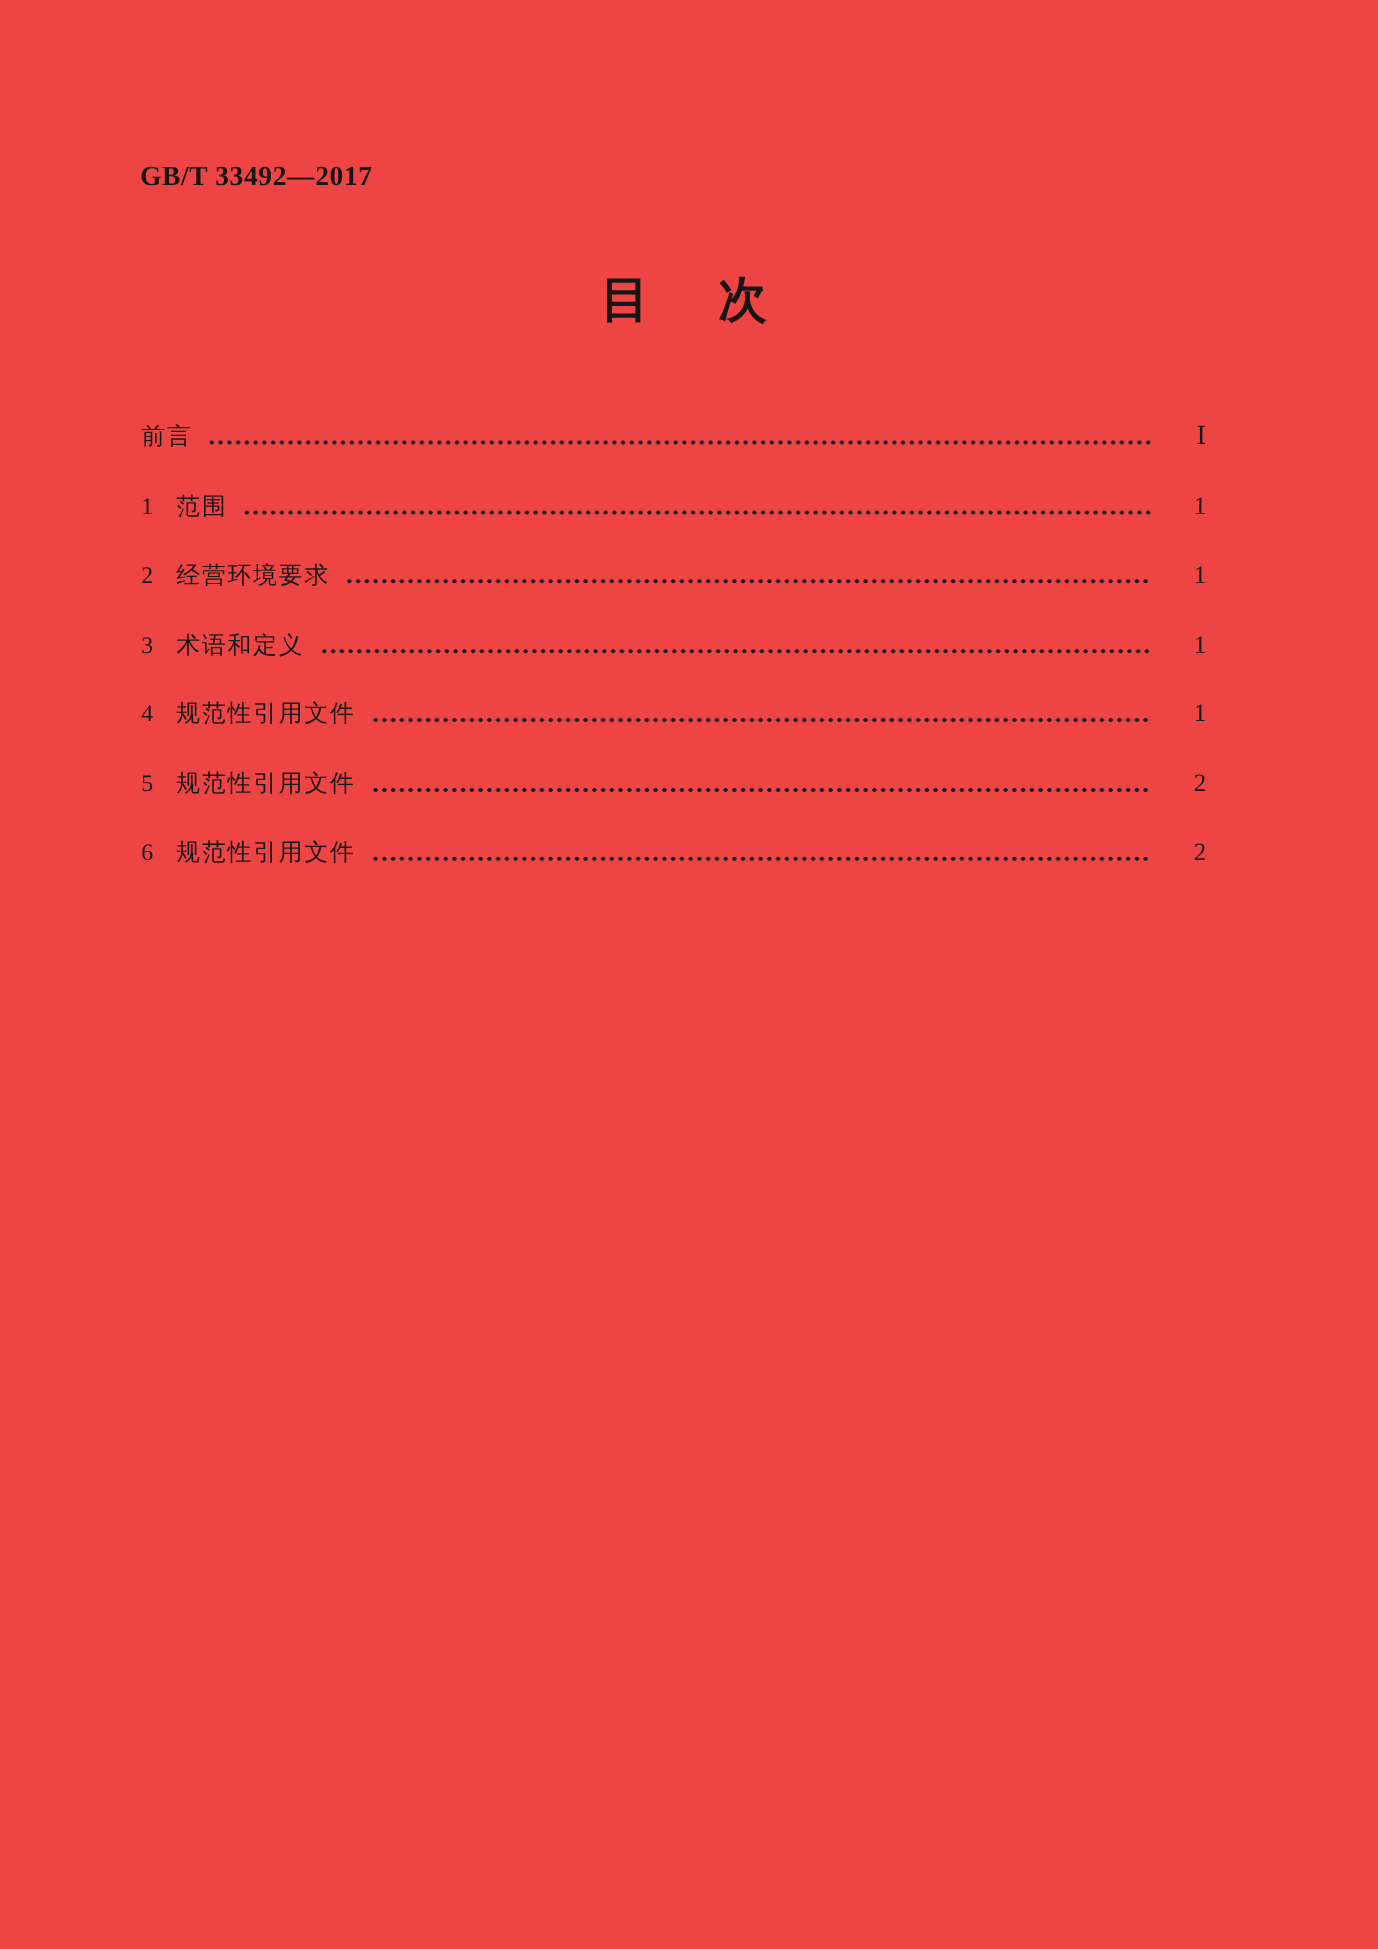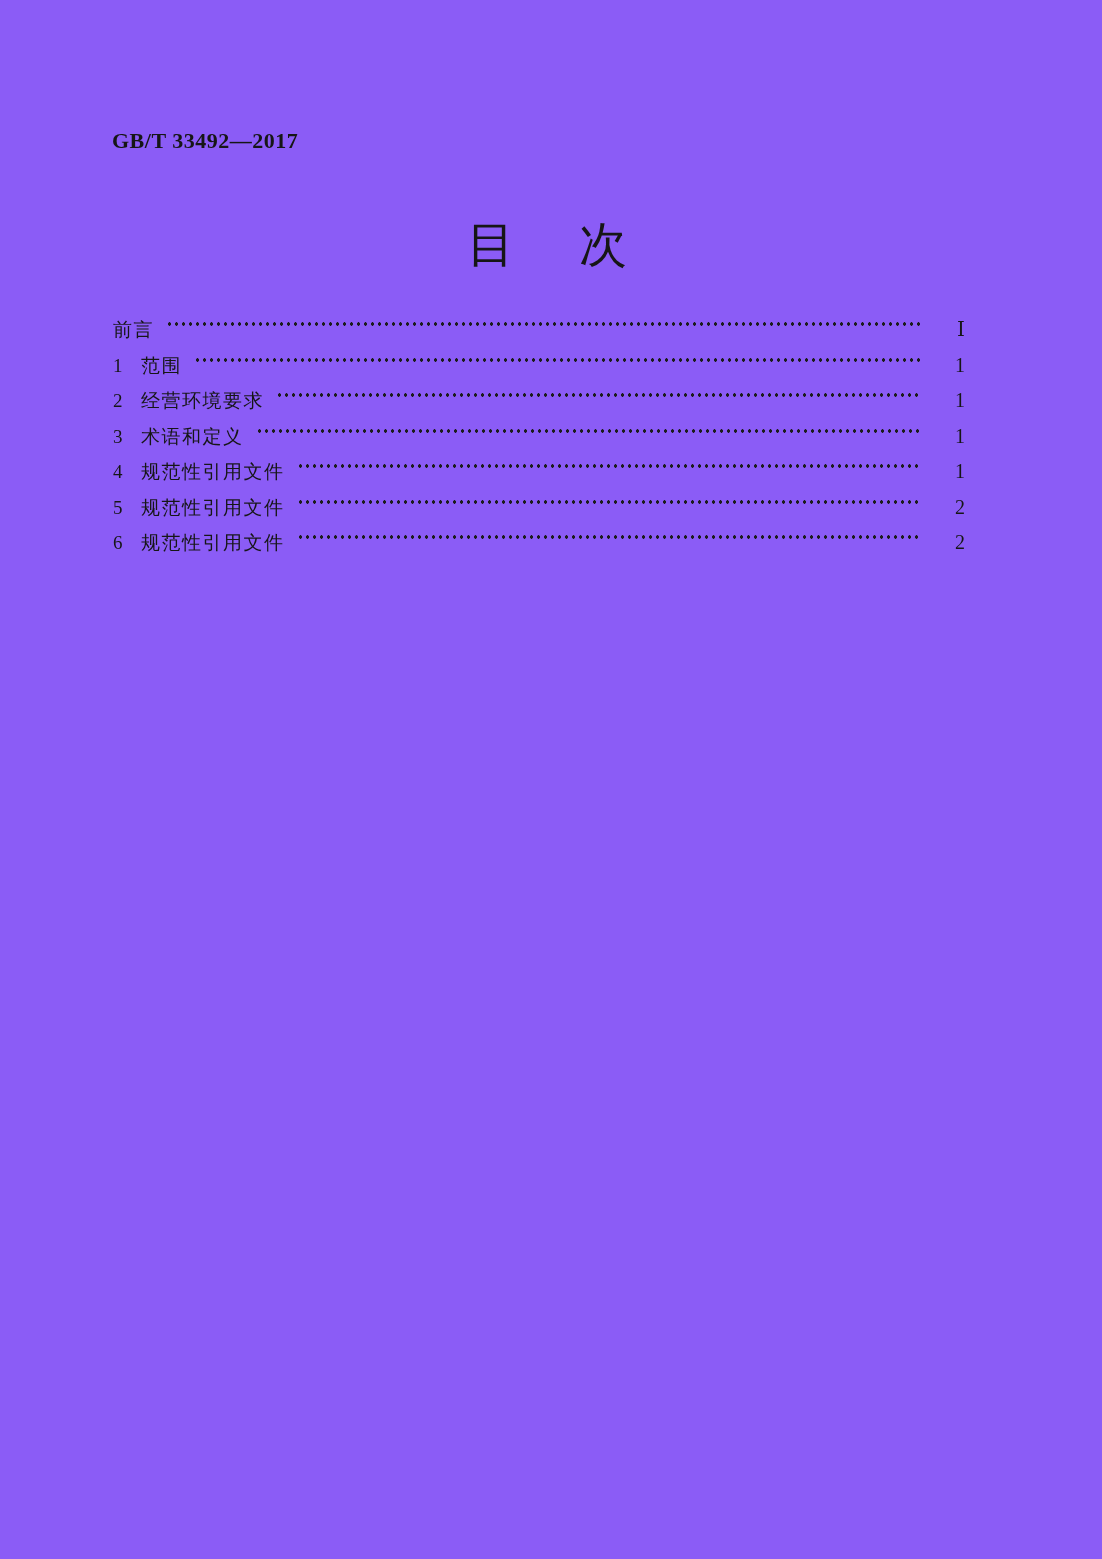--- a/index.html
+++ b/index.html
@@ -4,57 +4,59 @@
 <style>
   html, body {
     margin: 0;
     padding: 0;
     background: #ffffff;
   }
   .page {
     position: relative;
     width: 1102px;
     height: 1559px;
-    background: #8b5cf6;
+    background: #ef4444;
     color: #161616;
     font-family: "Liberation Serif", "DejaVu Serif", serif;
     overflow: hidden;
   }
   .doc-code {
     position: absolute;
     left: 112px;
     top: 128px;
     font-size: 22px;
     font-weight: 700;
     letter-spacing: 0.5px;
     white-space: nowrap;
   }
   .doc-title {
     position: absolute;
     left: 0;
     top: 213px;
     width: 100%;
     text-align: center;
     font-family: "Liberation Sans", "DejaVu Sans", sans-serif;
-    font-size: 48px;
-    font-weight: 400;
+    font-size: 39px;
+    font-weight: 700;
     letter-spacing: 8px;
     white-space: pre;
   }
   .toc {
     position: absolute;
     left: 113px;
     top: 312px;
     width: 852px;
   }
   .toc-row {
     display: flex;
+    align-items: center;
     height: 35.5px;
     font-size: 19px;
     line-height: 35.5px;
+    margin-top: 20px;
   }
   .toc-num {
     width: 28px;
     flex: 0 0 28px;
     font-size: 19px;
   }
   .toc-label {
     white-space: nowrap;
     padding-right: 10px;
     letter-spacing: 1.5px;

